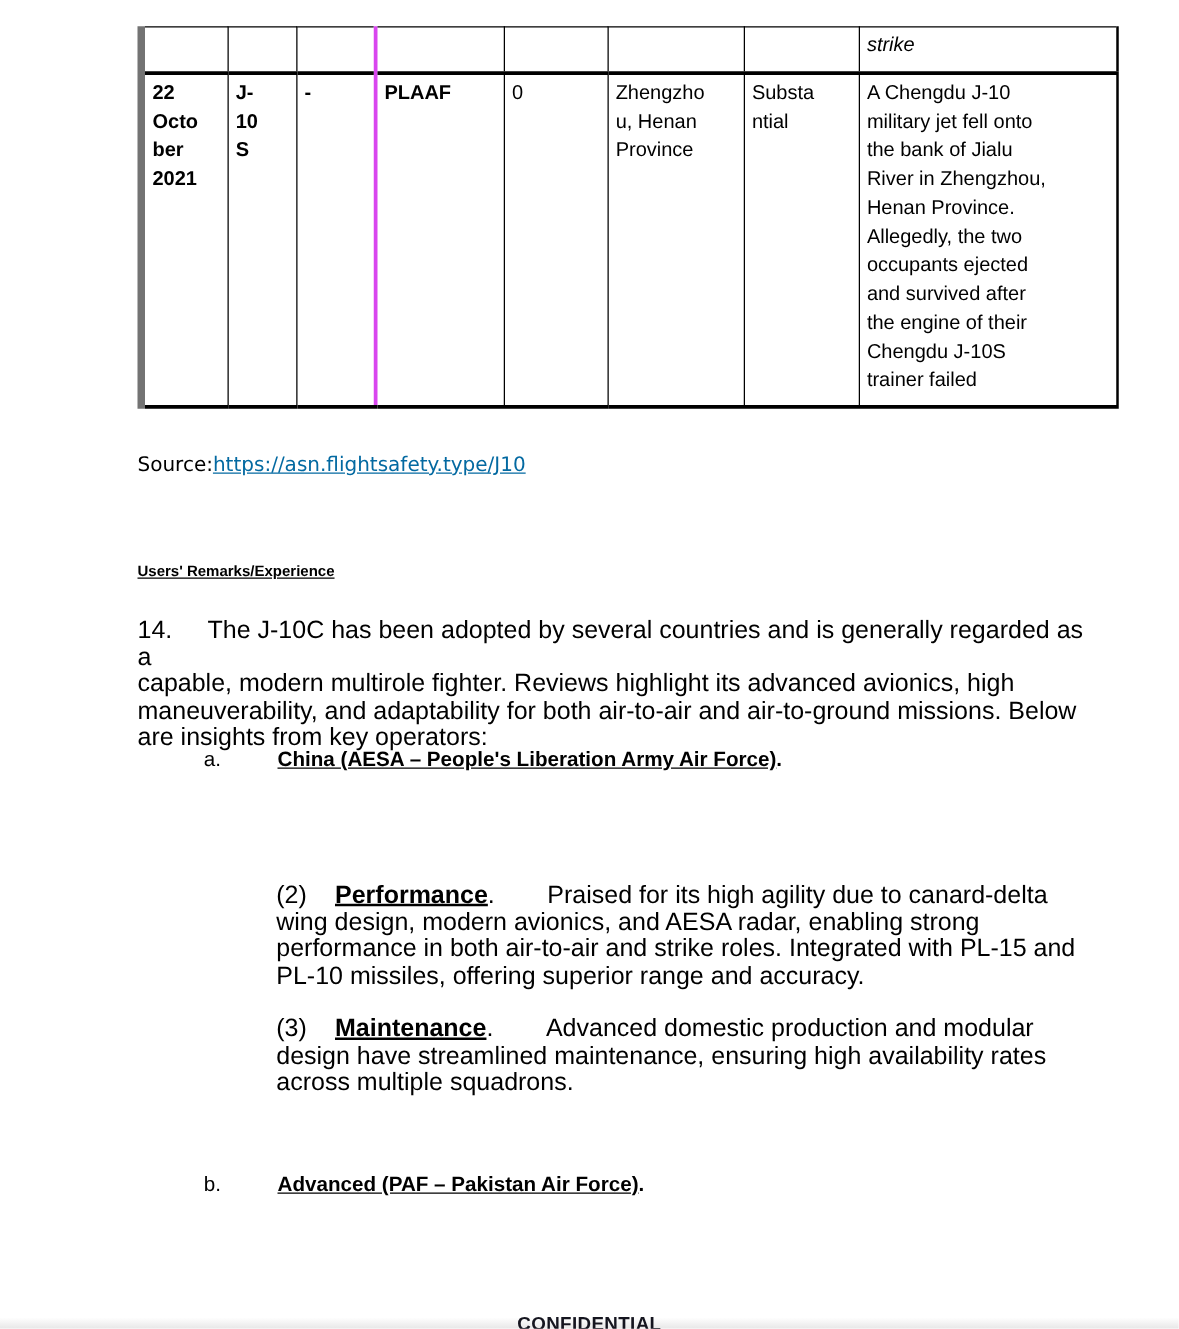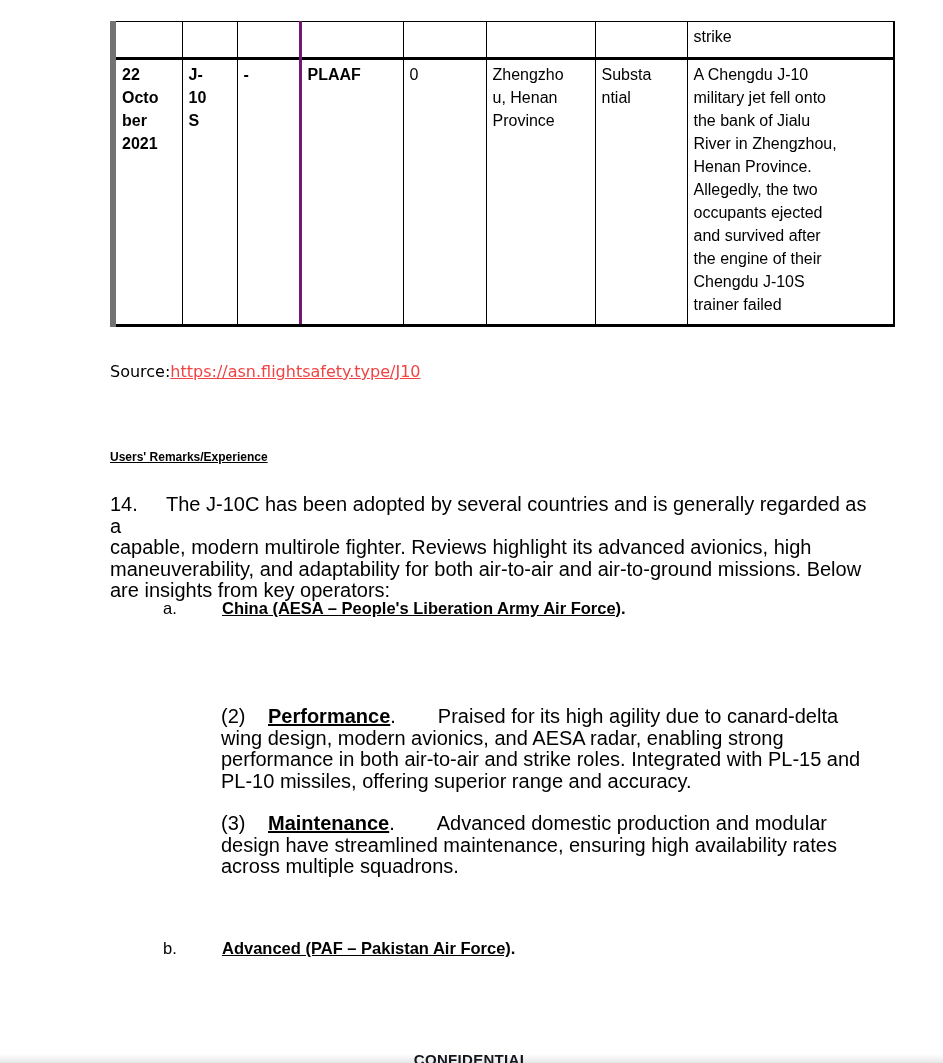--- a/index.html
+++ b/index.html
@@ -27,36 +27,36 @@
   }
   table.incident td {
     border: 1px solid #000;
     vertical-align: top;
     padding: 3px 6px;
     white-space: pre-line;
     overflow: hidden;
   }
   table.incident td:first-child { border-left: 6px solid #737373; }
   table.incident td:last-child  { border-right: 2px solid #000; }
-  tr.partial td { border-top: 1px solid #000; height: 29px; }
+  tr.partial td { border-top: 1px solid #000; height: 29px; font-style: italic; }
   tr.main td    { border-top: 3px solid #000; border-bottom: 3px solid #000; height: 258px; }
-  table.incident td:nth-child(4) { border-left: 3px solid #701a75; margin-top: 36px; }
+  table.incident td:nth-child(4) { border-left: 3px solid #d946ef; margin-top: 36px; }
   td.b { font-weight: bold; }
 
   
   .source-line {
     position: absolute;
     left: 110px;
     top: 362px;
     font-family: "DejaVu Sans", sans-serif;
     font-size: 16px;
     white-space: nowrap;
   }
   .source-line a {
-    color: #ef4444;
+    color: #0369a1;
     text-decoration: underline;
     cursor: pointer;
   }
 
   
   .section-heading {
     position: absolute;
     left: 110px;
     top: 450px;
     font-size: 12px;

